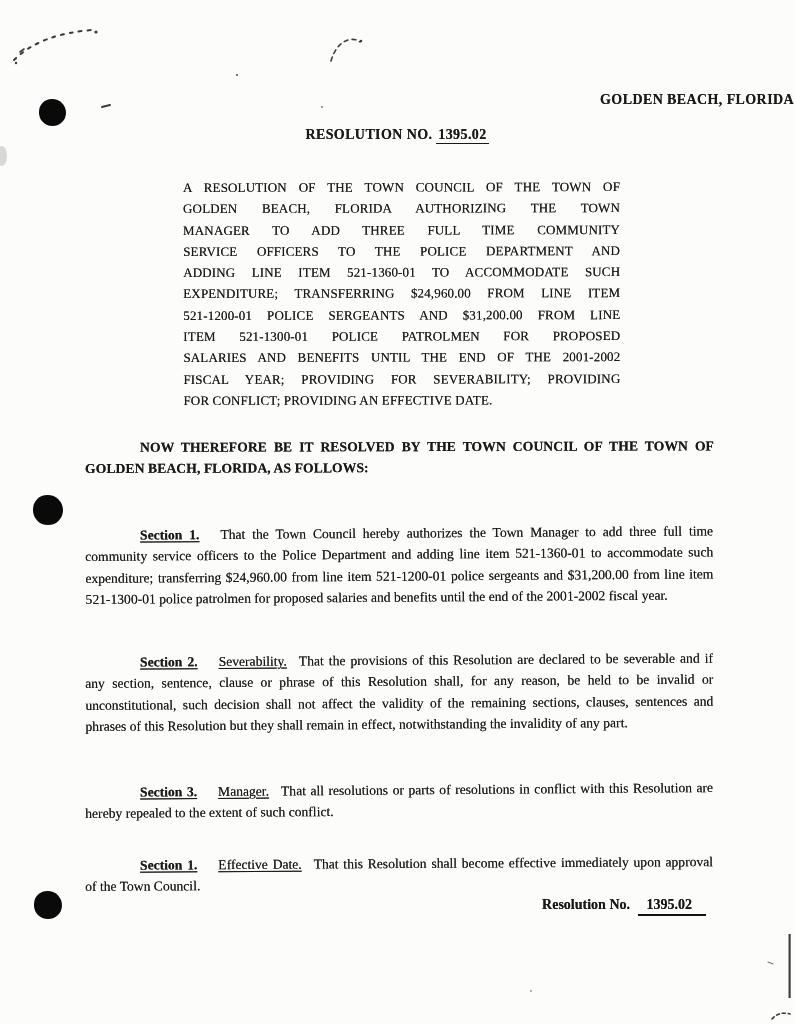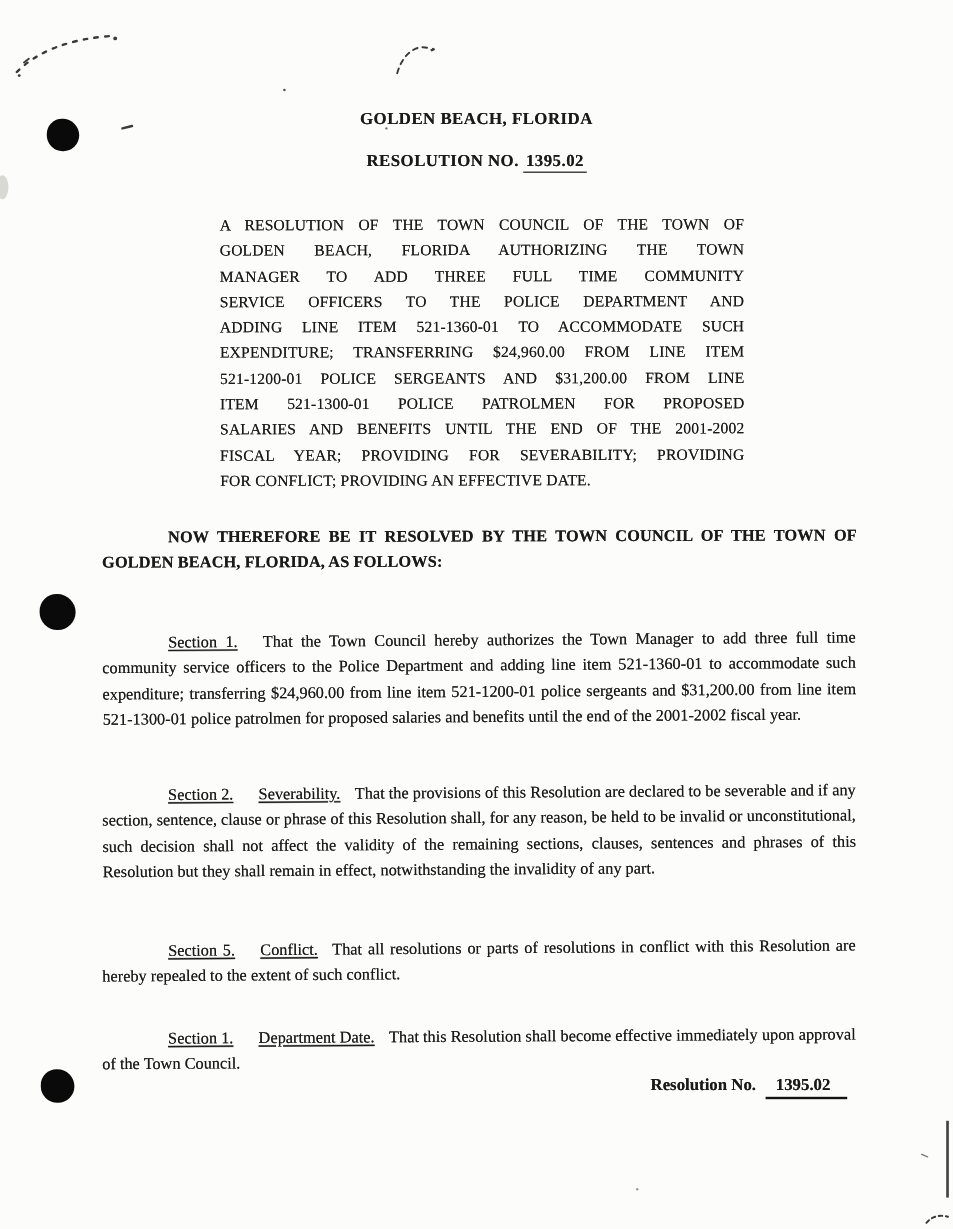--- a/index.html
+++ b/index.html
@@ -13,21 +13,21 @@
     width:794px;height:1024px;
     background:#fcfcfa;
     color:#1a1a1a;
     overflow:hidden;
     text-shadow:0 0 .45px rgba(26,26,26,.8);
   }
   .abs{position:absolute;}
   
   .doc-title{
     top:92px;left:0;width:794px;
-    text-align:center;
+    text-align:right;
     font-weight:bold;font-size:14px;letter-spacing:.4px;
   }
   .res-heading{
     top:127px;left:0;width:794px;
     text-align:center;
     font-weight:bold;font-size:14px;letter-spacing:.4px;
   }
   .res-heading .num{
     border-bottom:1.6px solid #181818;
     padding:0 2px 1px 2px;
@@ -52,21 +52,21 @@
     transform:rotate(-0.15deg);transform-origin:left top;
   }
   
   .section{
     left:85px;width:628px;
     font-size:13.6px;line-height:21.4px;
     text-align:justify;text-indent:55px;
     transform-origin:left top;
   }
   .sec-head{
-    font-weight:normal;text-decoration:underline;
+    font-weight:bold;text-decoration:underline;
     text-underline-offset:2px;
     margin-right:21px;
   }
   .sec-sub{
     text-decoration:underline;
     text-underline-offset:2px;
     margin-right:12px;
     margin-top:19px;
   }
   .sec-sub:empty{display:none;margin:0;}
@@ -150,22 +150,22 @@
     <div class="pline">FISCAL YEAR; PROVIDING FOR SEVERABILITY; PROVIDING</div>
     <div class="pline last">FOR CONFLICT; PROVIDING AN EFFECTIVE DATE.</div>
   </div>
 
   <div class="abs resolved">NOW THEREFORE BE IT RESOLVED BY THE TOWN COUNCIL OF THE TOWN OF GOLDEN BEACH, FLORIDA, AS FOLLOWS:</div>
 
   <p class="abs section s1"><span class="sec-head">Section 1.</span><span>That the Town Council hereby authorizes the Town Manager to add three full time community service officers to the Police Department and adding line item 521-1360-01 to accommodate such expenditure; transferring $24,960.00 from line item 521-1200-01 police sergeants and $31,200.00 from line item 521-1300-01 police patrolmen for proposed salaries and benefits until the end of the 2001-2002 fiscal year.</span></p>
 
   <p class="abs section s2"><span class="sec-head">Section 2.</span><span class="sec-sub">Severability.</span><span>That the provisions of this Resolution are declared to be severable and if any section, sentence, clause or phrase of this Resolution shall, for any reason, be held to be invalid or unconstitutional, such decision shall not affect the validity of the remaining sections, clauses, sentences and phrases of this Resolution but they shall remain in effect, notwithstanding the invalidity of any part.</span></p>
 
-  <p class="abs section s3"><span class="sec-head">Section 5.</span><span class="sec-sub">Conflict.</span><span>That all resolutions or parts of resolutions in conflict with this Resolution are hereby repealed to the extent of such conflict.</span></p>
+  <p class="abs section s3"><span class="sec-head">Section 3.</span><span class="sec-sub">Manager.</span><span>That all resolutions or parts of resolutions in conflict with this Resolution are hereby repealed to the extent of such conflict.</span></p>
 
-  <p class="abs section s4"><span class="sec-head">Section 1.</span><span class="sec-sub">Department Date.</span><span>That this Resolution shall become effective immediately upon approval of the Town Council.</span></p>
+  <p class="abs section s4"><span class="sec-head">Section 1.</span><span class="sec-sub">Effective Date.</span><span>That this Resolution shall become effective immediately upon approval of the Town Council.</span></p>
 
   <div class="abs footer">
     <span>Resolution No.</span>
     <span class="num">1395.02</span>
   </div>
 
 </div>
 
 </body></html>

